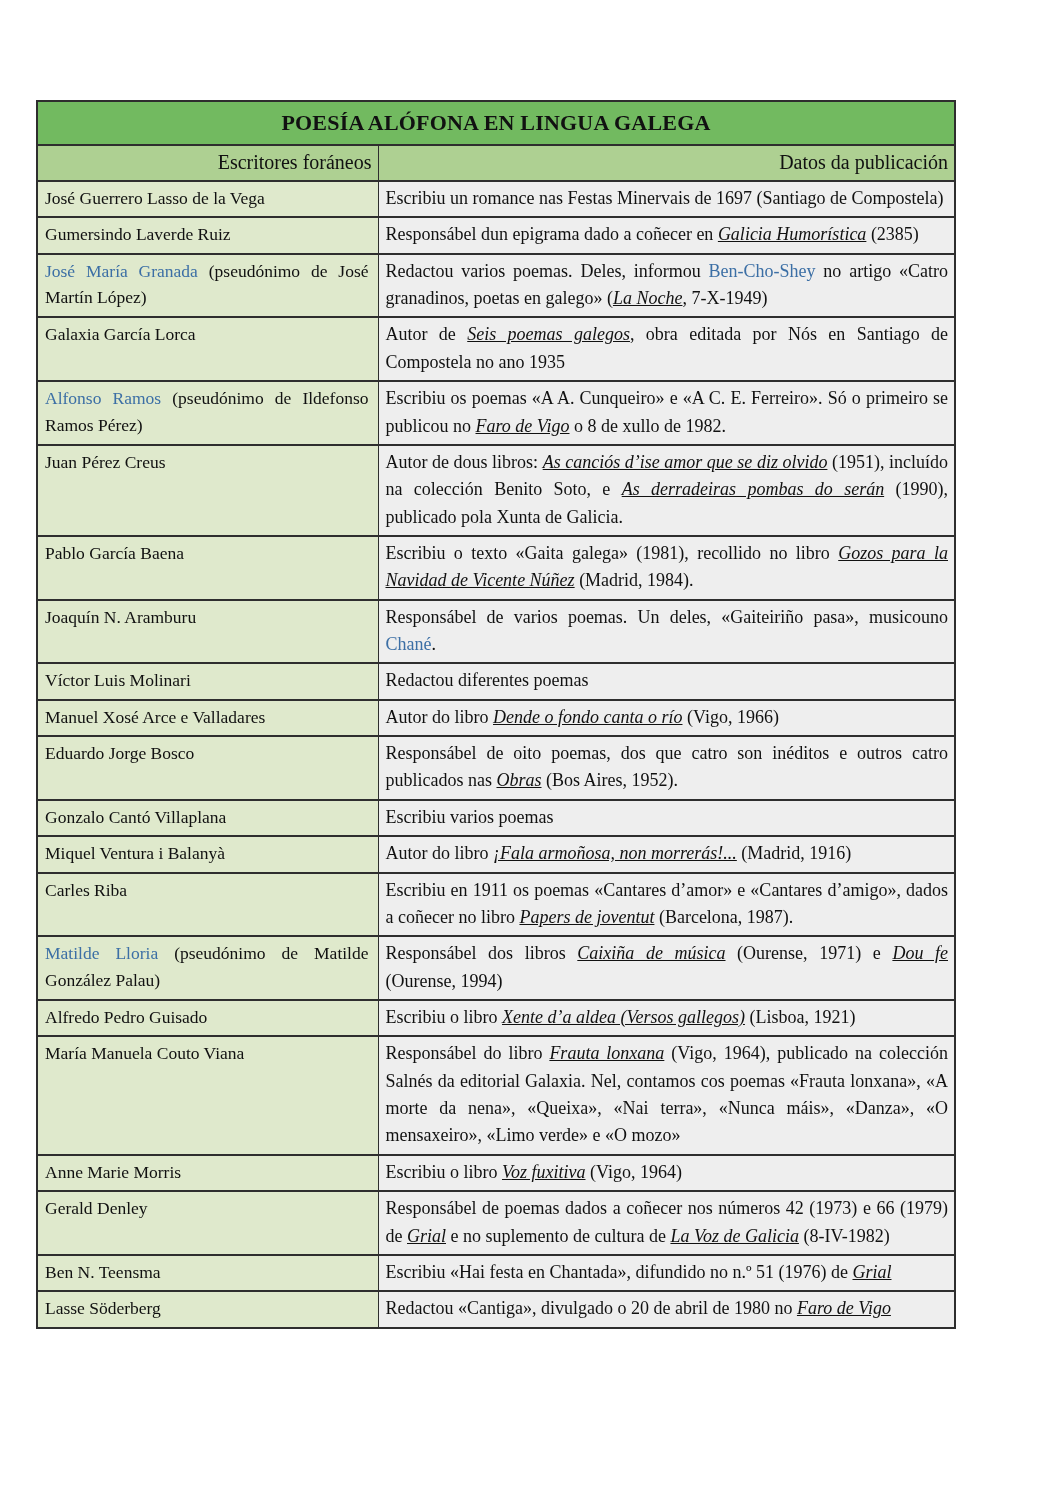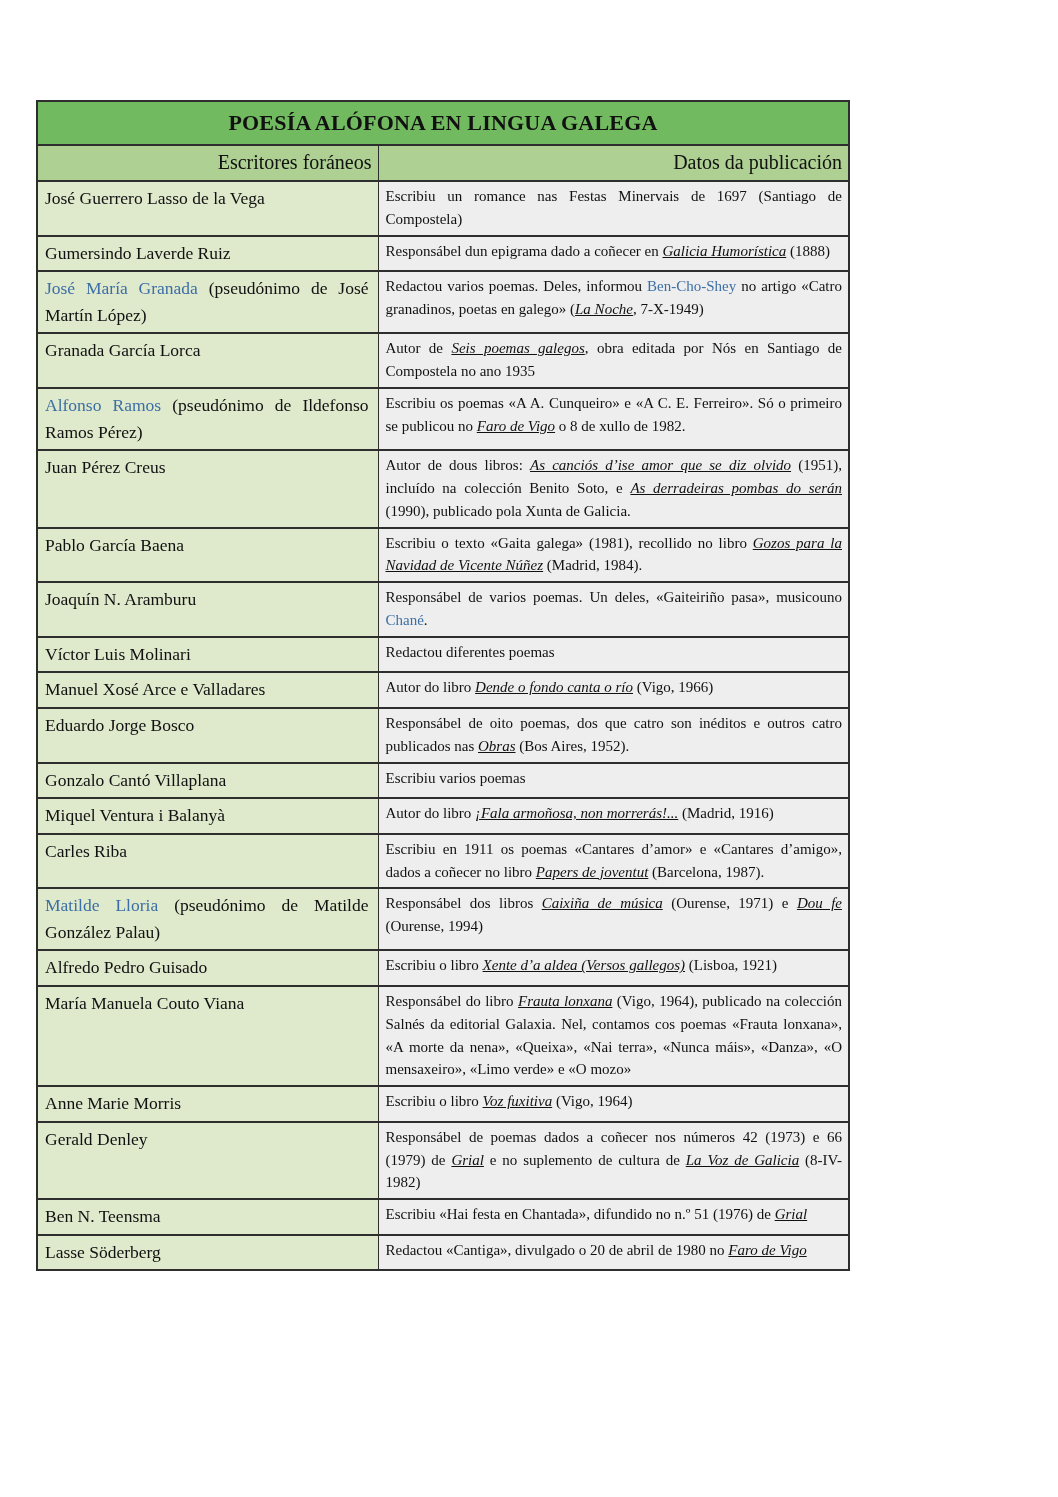--- a/index.html
+++ b/index.html
@@ -18,21 +18,21 @@
     width:1058px;
     height:1497px;
     background:#ffffff;
     font-family:"Liberation Serif","DejaVu Serif",serif;
     color:var(--text);
   }
   table.poetry{
     position:absolute;
     left:36px;
     top:100px;
-    width:814px;
+    width:920px;
     border-collapse:collapse;
     table-layout:fixed;
     border:2px solid var(--border);
     background:#ffffff;
   }
   col.c-writer{width:341px;}
   th,td{
     border-top:2px solid var(--border);
     border-bottom:2px solid var(--border);
     border-left:1px solid var(--border);
@@ -56,21 +56,21 @@
   }
   td.writer-cell{
     background:var(--writer-cell);
     font-size:17.5px;
     line-height:1.52;
     padding:3px 9px 4px 7px;
     text-align:justify;
   }
   td.publication-cell{
     background:var(--pub-cell);
-    font-size:15px;
+    font-size:18px;
     line-height:1.52;
     padding:3px 6px 4px 7px;
     text-align:justify;
   }
   span.italic{font-style:italic;text-decoration:underline;}
   span.link{color:var(--link);cursor:pointer;}
 </style>
 </head>
 <body>
 
@@ -89,28 +89,28 @@
         <th class="head-cell">Datos da publicación</th>
       </tr>
     </thead>
     <tbody>
         <tr>
           <td class="writer-cell"><span>José Guerrero Lasso de la Vega</span></td>
           <td class="publication-cell"><span>Escribiu un romance nas Festas Minervais de 1697 (Santiago de Compostela)</span></td>
         </tr>
         <tr>
           <td class="writer-cell"><span>Gumersindo Laverde Ruiz</span></td>
-          <td class="publication-cell"><span>Responsábel dun epigrama dado a coñecer en </span><span class="italic">Galicia Humorística</span><span> (1888)</span></td>
+          <td class="publication-cell"><span>Responsábel dun epigrama dado a coñecer en </span><span class="italic">Galicia Humorística</span><span> (2385)</span></td>
         </tr>
         <tr>
           <td class="writer-cell"><span class="link">José María Granada</span><span> (pseudónimo de José Martín López)</span></td>
           <td class="publication-cell"><span>Redactou varios poemas. Deles, informou </span><span class="link">Ben-Cho-Shey</span><span> no artigo «Catro granadinos, poetas en galego» (</span><span class="italic">La Noche</span><span>, 7-X-1949)</span></td>
         </tr>
         <tr>
-          <td class="writer-cell"><span>Granada García Lorca</span></td>
+          <td class="writer-cell"><span>Galaxia García Lorca</span></td>
           <td class="publication-cell"><span>Autor de </span><span class="italic">Seis poemas galegos</span><span>, obra editada por Nós en Santiago de Compostela no ano 1935</span></td>
         </tr>
         <tr>
           <td class="writer-cell"><span class="link">Alfonso Ramos</span><span> (pseudónimo de Ildefonso Ramos Pérez)</span></td>
           <td class="publication-cell"><span>Escribiu os poemas «A A. Cunqueiro» e «A C. E. Ferreiro». Só o primeiro se publicou no </span><span class="italic">Faro de Vigo</span><span> o 8 de xullo de 1982.</span></td>
         </tr>
         <tr>
           <td class="writer-cell"><span>Juan Pérez Creus</span></td>
           <td class="publication-cell"><span>Autor de dous libros: </span><span class="italic">As canciós d’ise amor que se diz olvido</span><span> (1951), incluído na colección Benito Soto, e </span><span class="italic">As derradeiras pombas do serán</span><span> (1990), publicado pola Xunta de Galicia.</span></td>
         </tr>

